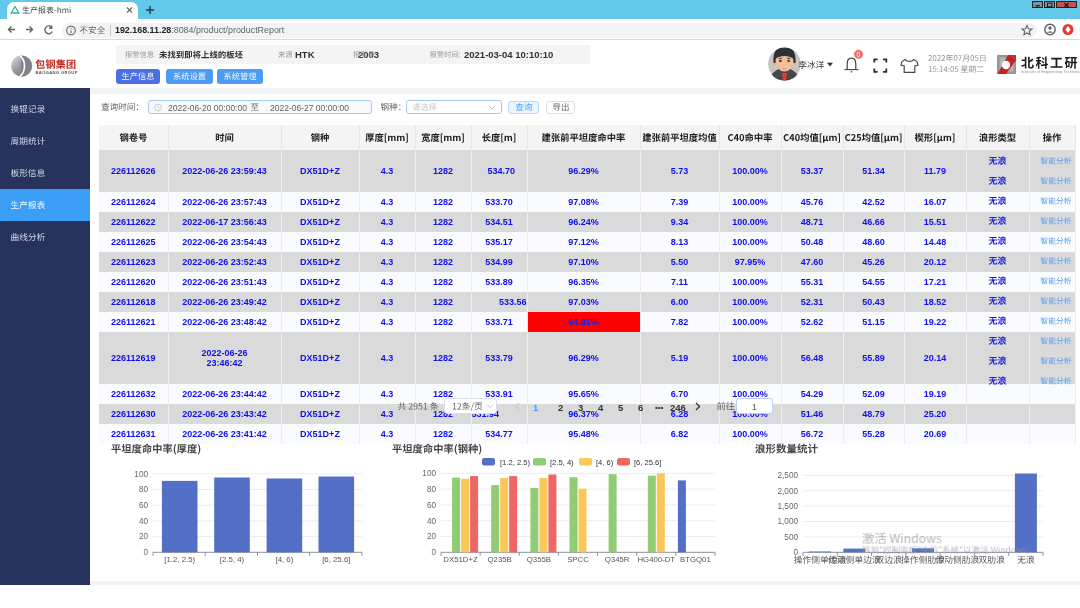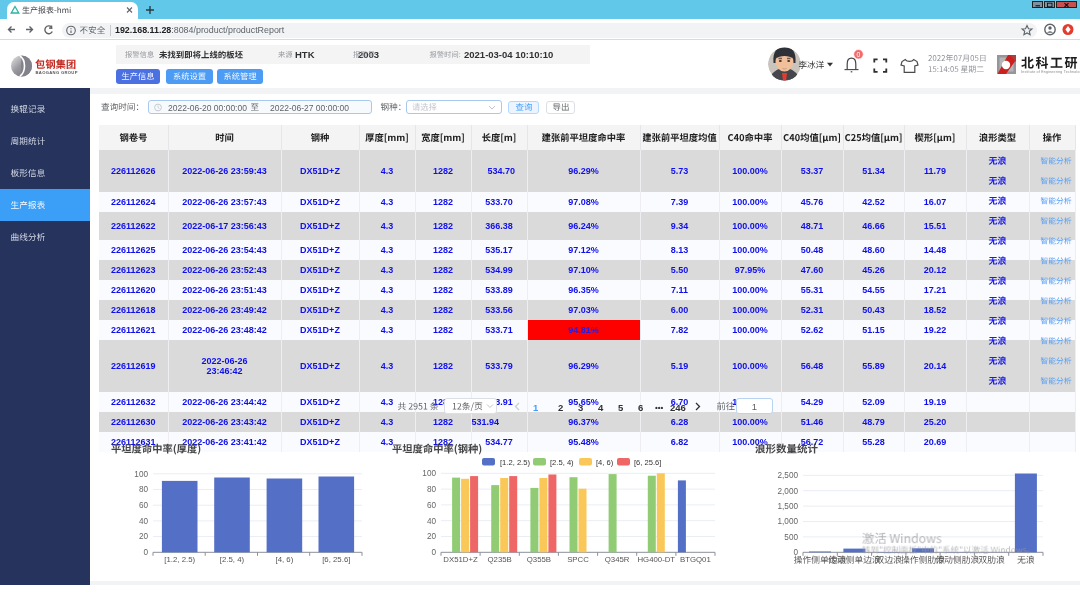--- a/index.html
+++ b/index.html
@@ -89,27 +89,27 @@
           <td style="background:#fafbfe;border-right:1.5px solid #eeeef2;text-align:center;padding:0;">533.70</td>
           <td style="background:#fafbfe;border-right:1.5px solid #eeeef2;text-align:center;padding:0;">97.08%</td>
           <td style="background:#fafbfe;border-right:1.5px solid #eeeef2;text-align:center;padding:0;">7.39</td>
           <td style="background:#fafbfe;border-right:1.5px solid #eeeef2;text-align:center;padding:0;">100.00%</td>
           <td style="background:#fafbfe;border-right:1.5px solid #eeeef2;text-align:center;padding:0;">45.76</td>
           <td style="background:#fafbfe;border-right:1.5px solid #eeeef2;text-align:center;padding:0;">42.52</td>
           <td style="background:#fafbfe;border-right:1.5px solid #eeeef2;text-align:center;padding:0;">16.07</td>
           <td style="background:#fafbfe;border-right:1.5px solid #eeeef2;text-align:center;padding:0;"></td>
           <td style="background:#fafbfe;border-right:1.5px solid #eeeef2;text-align:center;padding:0;"></td>
         </tr>
-        <tr style="height:28px">
+        <tr style="height:20px">
           <td style="background:#dadada;border-right:1.5px solid #eeeef2;text-align:center;padding:0;">226112622</td>
           <td style="background:#dadada;border-right:1.5px solid #eeeef2;text-align:center;padding:0;">2022-06-17 23:56:43</td>
           <td style="background:#dadada;border-right:1.5px solid #eeeef2;text-align:center;padding:0;">DX51D+Z</td>
           <td style="background:#dadada;border-right:1.5px solid #eeeef2;text-align:center;padding:0;">4.3</td>
           <td style="background:#dadada;border-right:1.5px solid #eeeef2;text-align:center;padding:0;">1282</td>
-          <td style="background:#dadada;border-right:1.5px solid #eeeef2;text-align:center;padding:0;">366.38</td>
+          <td style="background:#dadada;border-right:1.5px solid #eeeef2;text-align:center;padding:0;">534.51</td>
           <td style="background:#dadada;border-right:1.5px solid #eeeef2;text-align:center;padding:0;">96.24%</td>
           <td style="background:#dadada;border-right:1.5px solid #eeeef2;text-align:center;padding:0;">9.34</td>
           <td style="background:#dadada;border-right:1.5px solid #eeeef2;text-align:center;padding:0;">100.00%</td>
           <td style="background:#dadada;border-right:1.5px solid #eeeef2;text-align:center;padding:0;">48.71</td>
           <td style="background:#dadada;border-right:1.5px solid #eeeef2;text-align:center;padding:0;">46.66</td>
           <td style="background:#dadada;border-right:1.5px solid #eeeef2;text-align:center;padding:0;">15.51</td>
           <td style="background:#dadada;border-right:1.5px solid #eeeef2;text-align:center;padding:0;"></td>
           <td style="background:#dadada;border-right:1.5px solid #eeeef2;text-align:center;padding:0;"></td>
         </tr>
         <tr style="height:20px">
@@ -159,21 +159,21 @@
           <td style="background:#fafbfe;border-right:1.5px solid #eeeef2;text-align:center;padding:0;">17.21</td>
           <td style="background:#fafbfe;border-right:1.5px solid #eeeef2;text-align:center;padding:0;"></td>
           <td style="background:#fafbfe;border-right:1.5px solid #eeeef2;text-align:center;padding:0;"></td>
         </tr>
         <tr style="height:20px">
           <td style="background:#dadada;border-right:1.5px solid #eeeef2;text-align:center;padding:0;">226112618</td>
           <td style="background:#dadada;border-right:1.5px solid #eeeef2;text-align:center;padding:0;">2022-06-26 23:49:42</td>
           <td style="background:#dadada;border-right:1.5px solid #eeeef2;text-align:center;padding:0;">DX51D+Z</td>
           <td style="background:#dadada;border-right:1.5px solid #eeeef2;text-align:center;padding:0;">4.3</td>
           <td style="background:#dadada;border-right:1.5px solid #eeeef2;text-align:center;padding:0;">1282</td>
-          <td style="background:#dadada;border-right:1.5px solid #eeeef2;text-align:center;padding:0;">533.56</td>
+          <td style="background:#dadada;border-right:1.5px solid #eeeef2;text-align:right;padding:0;">533.56</td>
           <td style="background:#dadada;border-right:1.5px solid #eeeef2;text-align:center;padding:0;">97.03%</td>
           <td style="background:#dadada;border-right:1.5px solid #eeeef2;text-align:center;padding:0;">6.00</td>
           <td style="background:#dadada;border-right:1.5px solid #eeeef2;text-align:center;padding:0;">100.00%</td>
           <td style="background:#dadada;border-right:1.5px solid #eeeef2;text-align:center;padding:0;">52.31</td>
           <td style="background:#dadada;border-right:1.5px solid #eeeef2;text-align:center;padding:0;">50.43</td>
           <td style="background:#dadada;border-right:1.5px solid #eeeef2;text-align:center;padding:0;">18.52</td>
           <td style="background:#dadada;border-right:1.5px solid #eeeef2;text-align:center;padding:0;"></td>
           <td style="background:#dadada;border-right:1.5px solid #eeeef2;text-align:center;padding:0;"></td>
         </tr>
         <tr style="height:20px">

